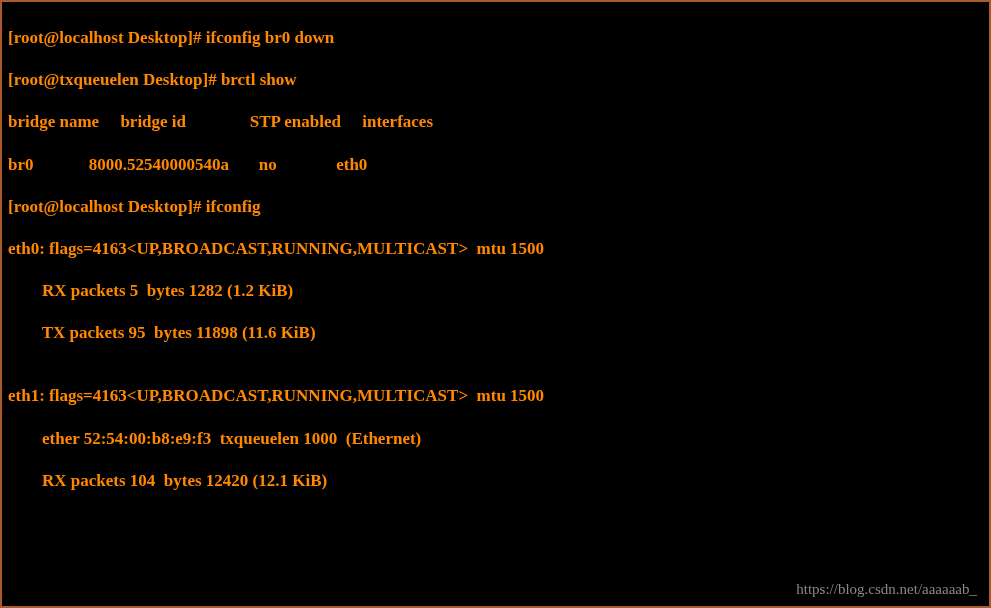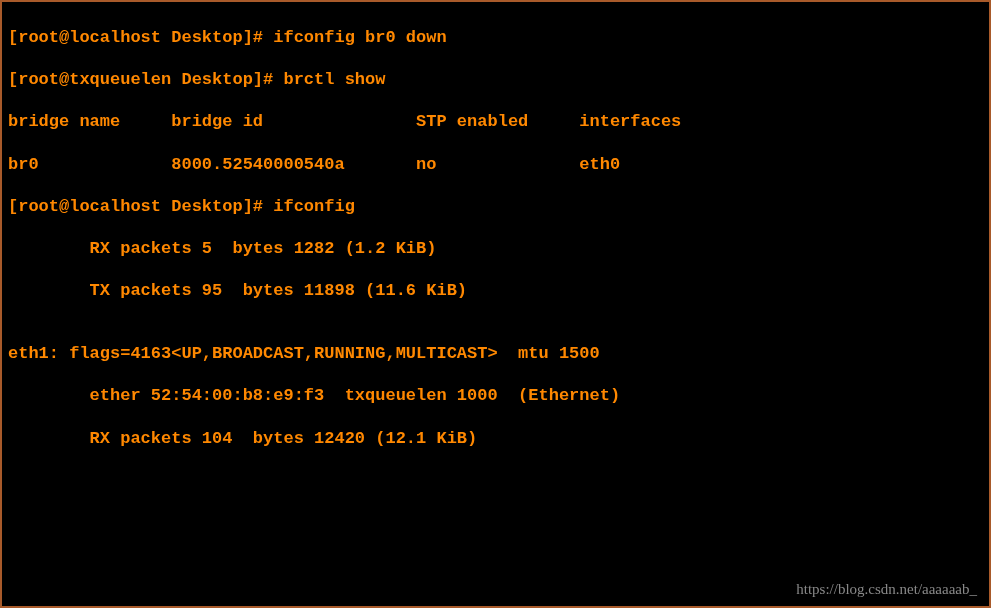--- a/index.html
+++ b/index.html
@@ -17,20 +17,21 @@
       border: 2px solid #a85a2a;
       box-sizing: border-box;
     }
     .terminal {
       padding: 4px 6px;
       line-height: 1.24;
       white-space: pre;
     }
     .line {
       display: block;
+      font-family: Liberation Serif, serif;
     }
     .watermark {
       position: absolute;
       bottom: 8px;
       right: 12px;
       color: #888888;
       font-size: 15px;
       font-weight: normal;
       font-family: "SimSun", serif;
       margin-left: 40px;
@@ -38,20 +39,21 @@
   </style>
 </head>
 <body>
 
 <div class="terminal">
 <span class="line">[root@localhost Desktop]# ifconfig br0 down</span>
 <span class="line">[root@txqueuelen Desktop]# brctl show</span>
 <span class="line">bridge name     bridge id               STP enabled     interfaces</span>
 <span class="line">br0             8000.52540000540a       no              eth0</span>
 <span class="line">[root@localhost Desktop]# ifconfig</span>
+<span class="line">eth0: flags=4163&lt;UP,BROADCAST,RUNNING,MULTICAST&gt;  mtu 1500</span>
 <span class="line">        RX packets 5  bytes 1282 (1.2 KiB)</span>
 <span class="line">        TX packets 95  bytes 11898 (11.6 KiB)</span>
 <span class="line"></span>
 <span class="line">eth1: flags=4163&lt;UP,BROADCAST,RUNNING,MULTICAST&gt;  mtu 1500</span>
 <span class="line">        ether 52:54:00:b8:e9:f3  txqueuelen 1000  (Ethernet)</span>
 <span class="line">        RX packets 104  bytes 12420 (12.1 KiB)</span>
 
 
 
 <span class="line"></span>

